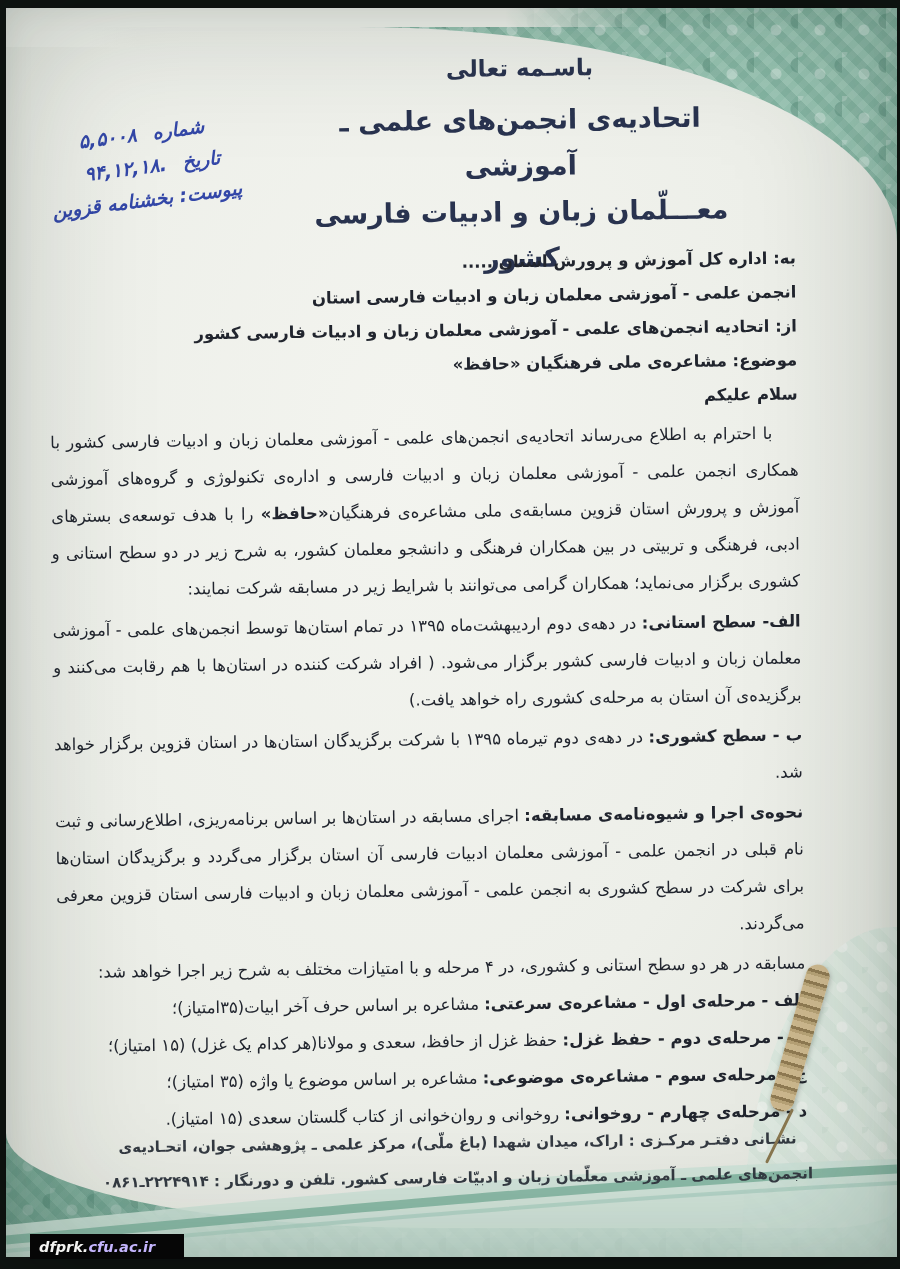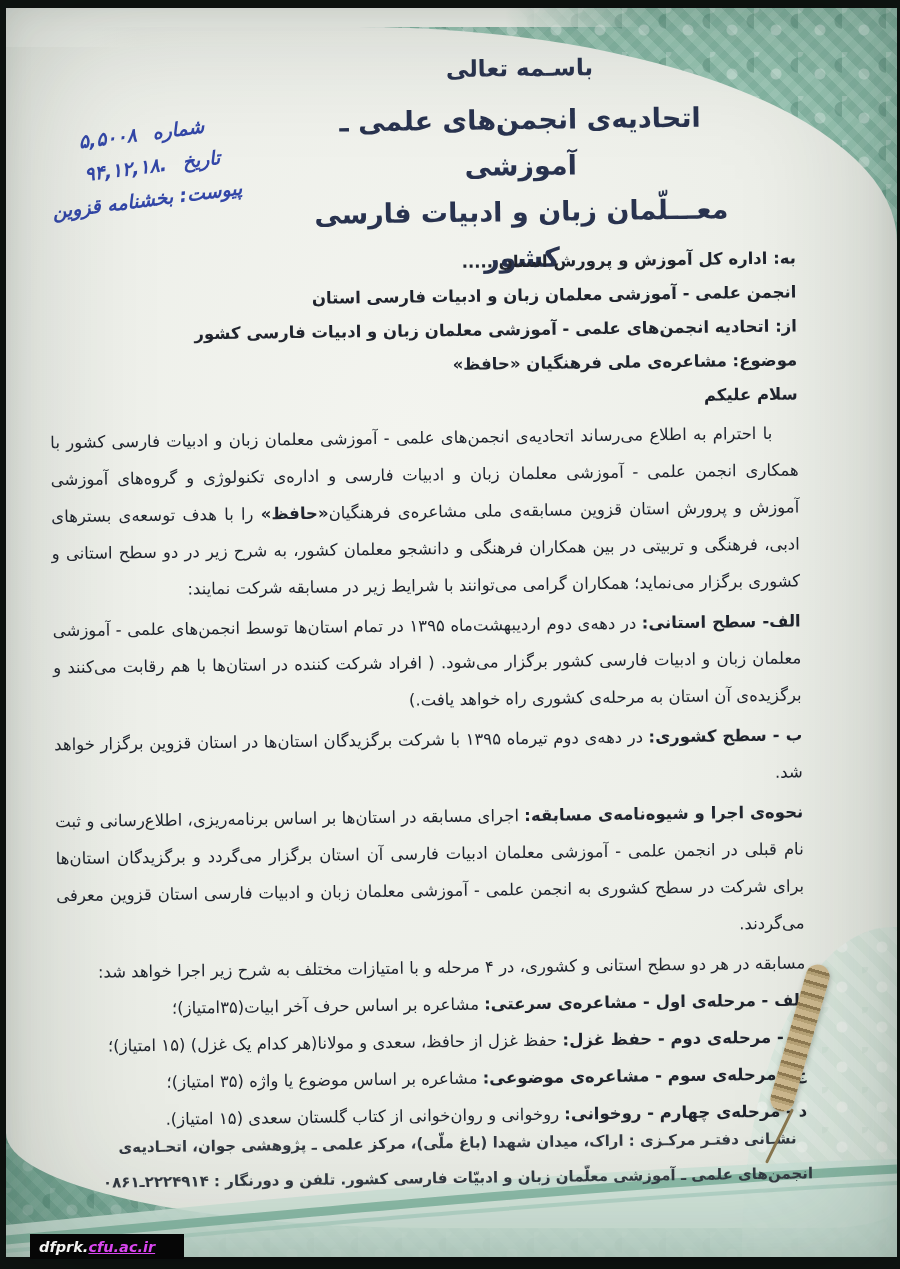--- a/index.html
+++ b/index.html
@@ -75,21 +75,21 @@
     transform:rotate(16deg);
     background:repeating-linear-gradient(to bottom,#cdb88e 0 6px,#8f7a52 6px 9px,#b7a276 9px 12px);
     box-shadow:1px 2px 5px rgba(40,50,40,.30);}
   .spring-wire{position:absolute;left:778px;top:1106px;width:3px;height:60px;border-radius:2px;
     transform:rotate(26deg);background:#8a7850;}
   
   .wm{position:absolute;left:0;bottom:10px;width:154px;height:25px;background:#060606;
     display:flex;align-items:center;padding-left:9px;box-sizing:border-box;
     direction:ltr;font-weight:700;font-size:14.5px;font-style:italic;z-index:60;margin-left:30px;}
   .wm .w1{color:#f4f4f2;}
-  .wm .w2{color:#d946ef;text-decoration:underline;}
+  .wm .w2{color:#c4b5fd;}
   .vignette{position:absolute;inset:0;pointer-events:none;z-index:55;
     box-shadow:inset 0 0 150px rgba(28,42,36,.25), inset 0 0 35px rgba(28,42,36,.12);}
 </style>
 </head>
 <body>
 
 <div class="photo">
 
   <div class="pat-top gpat"></div>
   <div class="pat-bottom gpat"></div>

